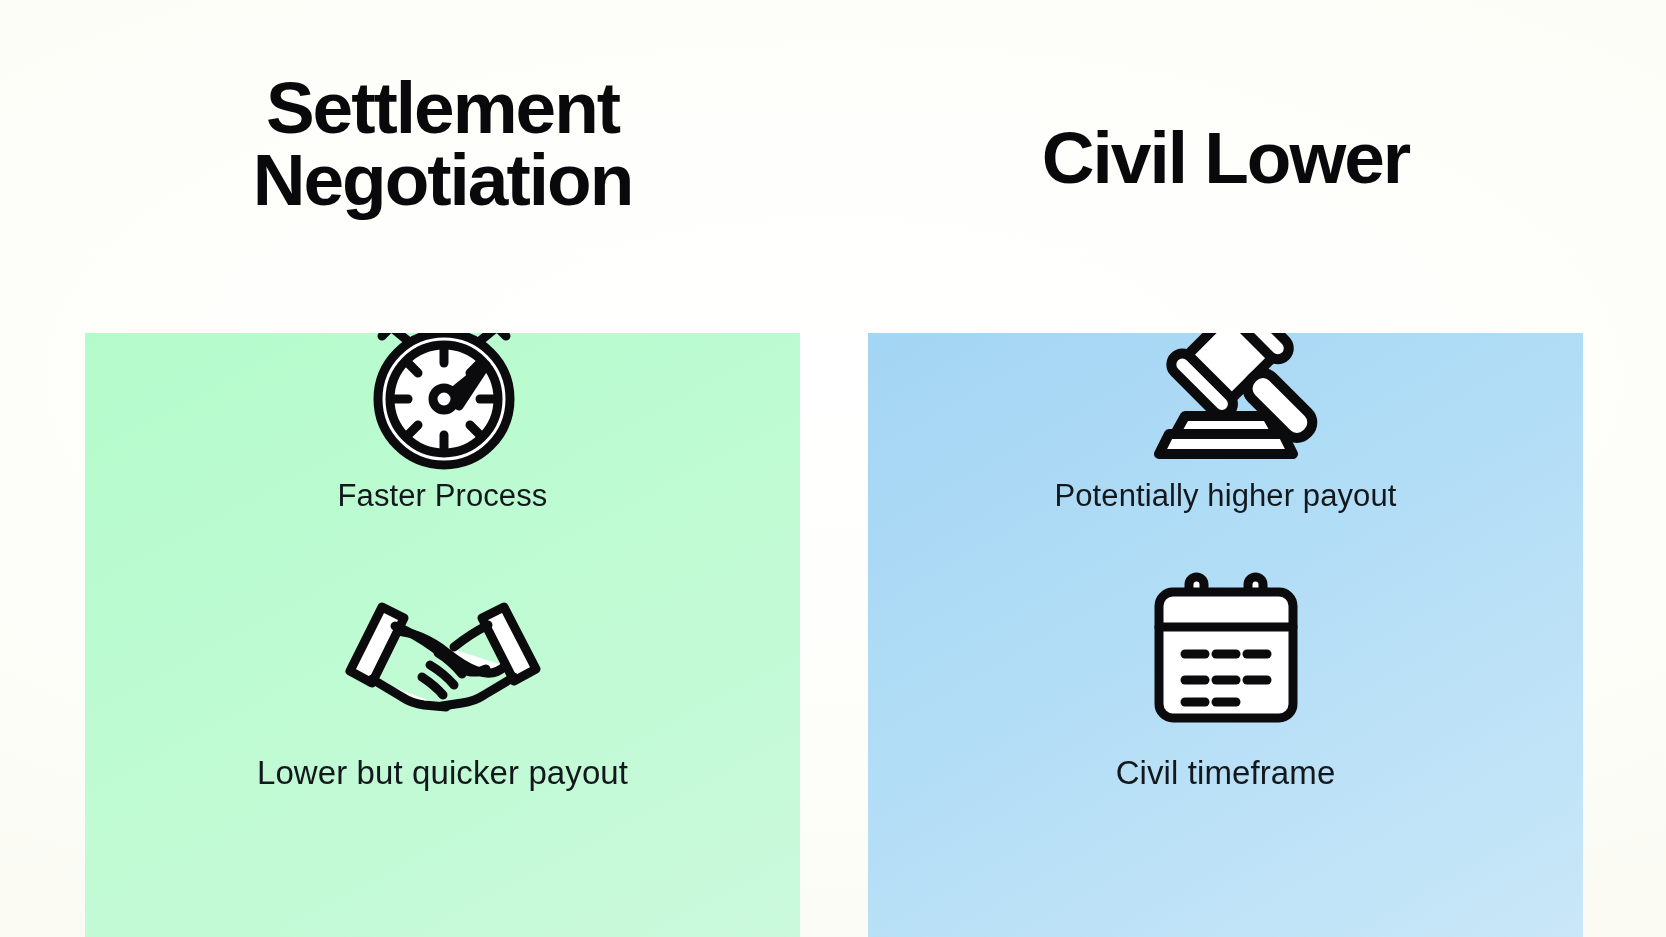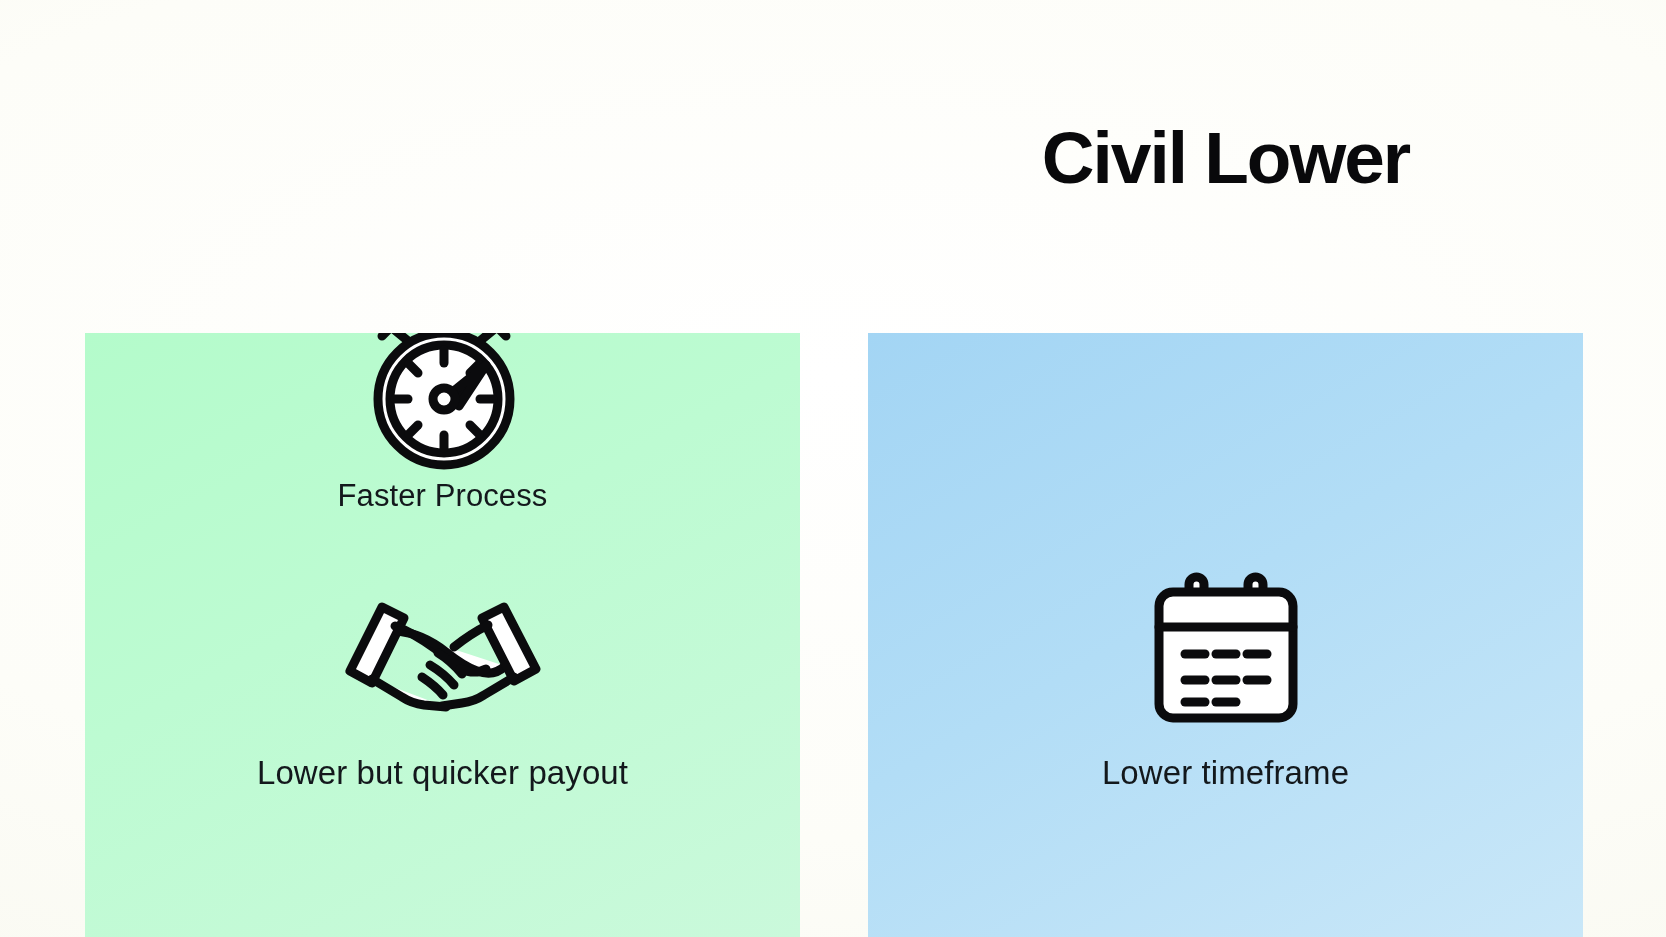--- a/index.html
+++ b/index.html
@@ -93,20 +93,22 @@
   }
   .cell-bottom .cell-label {
     font-size: 33px;
     margin-top: 16px;
   }
 </style>
 </head>
 <body>
 
 <div class="titles">
+  <div class="title title-left">Settlement
+Negotiation</div>
   <div class="title title-right">Civil Lower</div>
 </div>
 
 <div class="panel panel-left">
 
   <div class="cell cell-top">
     <div class="icon-wrap">
       <svg width="170" height="178" viewBox="0 0 170 178" fill="none" stroke="#0b0b0d" stroke-width="9" stroke-linecap="round" stroke-linejoin="round">
 
         <rect x="68" y="5" width="36" height="25" rx="9" fill="#ffffff"></rect>
@@ -161,20 +163,41 @@
         <path d="M122 96 C132 100 141 100 148 96"></path>
       </svg>
     </div>
     <div class="cell-label">Lower but quicker payout</div>
   </div>
 
 </div>
 
 <div class="panel panel-right">
 
+  <div class="cell cell-top">
+    <div class="icon-wrap">
+      <svg width="210" height="168" viewBox="0 0 210 168" fill="none" stroke="#0b0b0d" stroke-width="10" stroke-linecap="round" stroke-linejoin="round">
+        <g transform="rotate(45 108 62)">
+
+          <rect x="78" y="30" width="62" height="64" rx="5" fill="#ffffff"></rect>
+
+          <rect x="70" y="11" width="78" height="22" rx="11" fill="#ffffff"></rect>
+
+          <rect x="70" y="90" width="78" height="22" rx="11" fill="#ffffff"></rect>
+
+          <rect x="140" y="46" width="78" height="30" rx="14" fill="#ffffff"></rect>
+        </g>
+
+        <path d="M64 122 L146 122 L156 140 L54 140 Z" fill="#ffffff"></path>
+
+        <path d="M48 140 L162 140 L172 160 L38 160 Z" fill="#ffffff"></path>
+      </svg>
+    </div>
+    <div class="cell-label">Potentially higher payout</div>
+  </div>
 
   <div class="cell cell-bottom">
     <div class="icon-wrap">
       <svg width="150" height="152" viewBox="0 0 150 152" fill="none" stroke="#0b0b0d" stroke-width="9" stroke-linecap="round" stroke-linejoin="round">
 
         <rect x="38" y="5" width="15" height="32" rx="7.5" fill="#ffffff"></rect>
         <rect x="97" y="5" width="15" height="32" rx="7.5" fill="#ffffff"></rect>
 
         <rect x="8" y="20" width="134" height="126" rx="14" fill="#ffffff"></rect>
 
@@ -185,16 +208,16 @@
         <path d="M96 82 L116 82"></path>
 
         <path d="M34 108 L54 108"></path>
         <path d="M65 108 L85 108"></path>
         <path d="M96 108 L116 108"></path>
 
         <path d="M34 130 L54 130"></path>
         <path d="M65 130 L85 130"></path>
       </svg>
     </div>
-    <div class="cell-label">Lower timeframe</div>
+    <div class="cell-label">Civil timeframe</div>
   </div>
 
 </div>
 
 </body></html>

